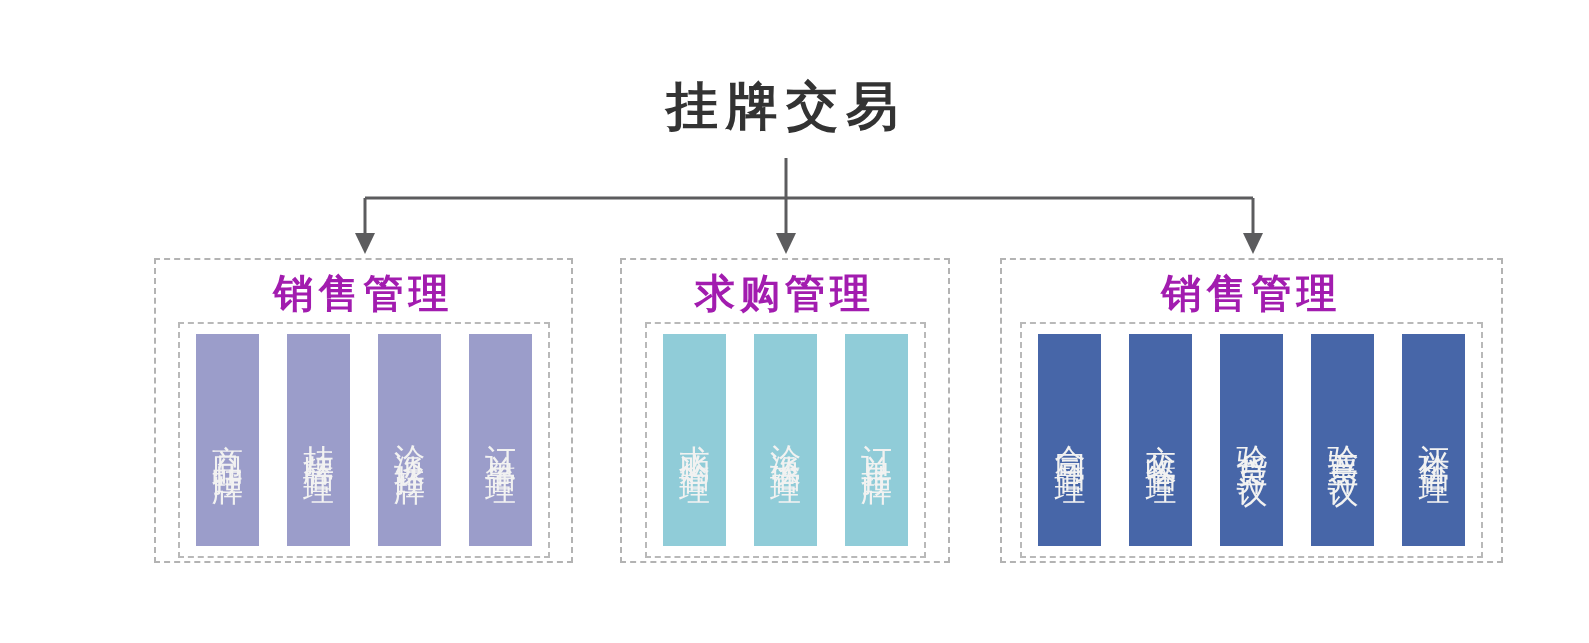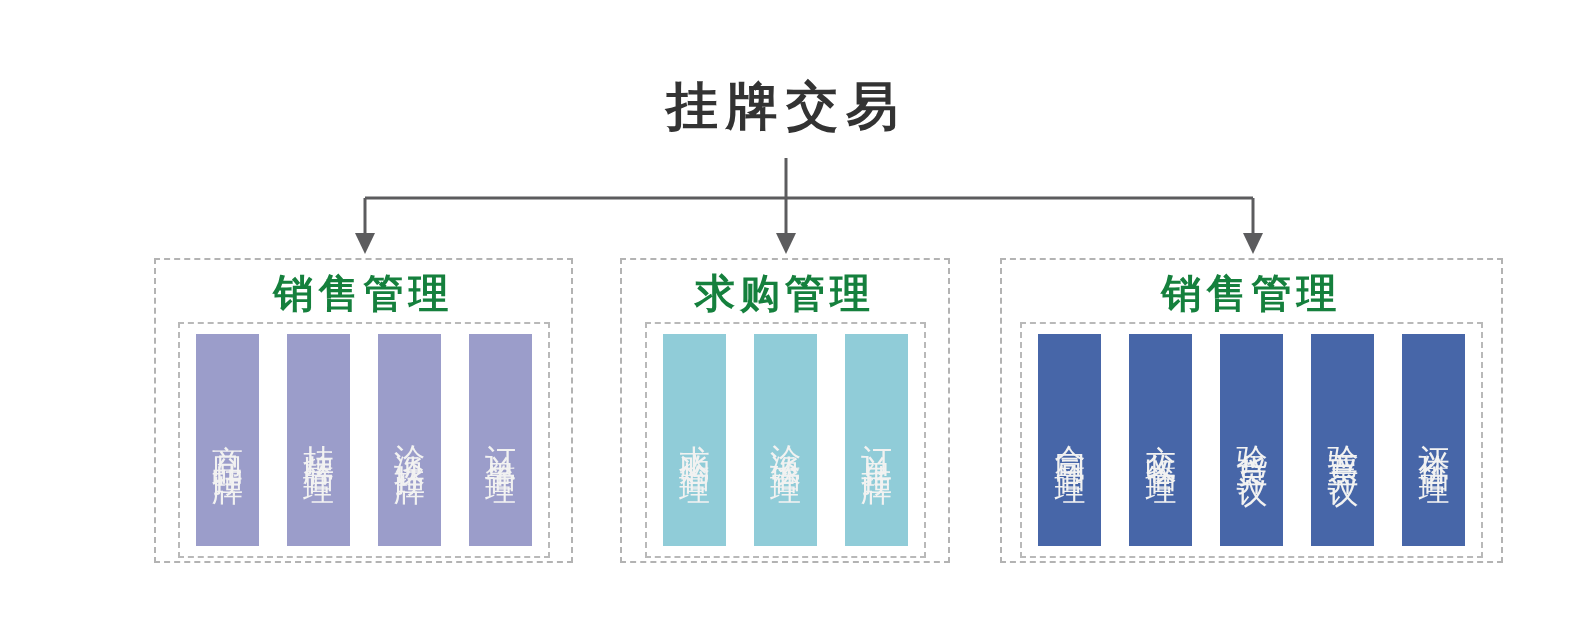--- a/index.html
+++ b/index.html
@@ -43,21 +43,21 @@
     text-align: center;
   }
   .group-0 { left: 116px;  width: 419px; }
   .group-1 { left: 582px;  width: 330px; }
   .group-2 { left: 962px;  width: 503px; }
   .group h2 {
     margin: 10px 0 6px 0;
     font-size: 40px;
     line-height: 1.15;
     font-weight: 700;
-    color: #15803d;
+    color: #a21caf;
     letter-spacing: 5px;
     white-space: nowrap;
   }
   .inner {
     display: inline-flex;
     gap: 28px;
     box-sizing: border-box;
     border: 2px dashed #b9b9b9;
     padding: 10px 16px;
   }

